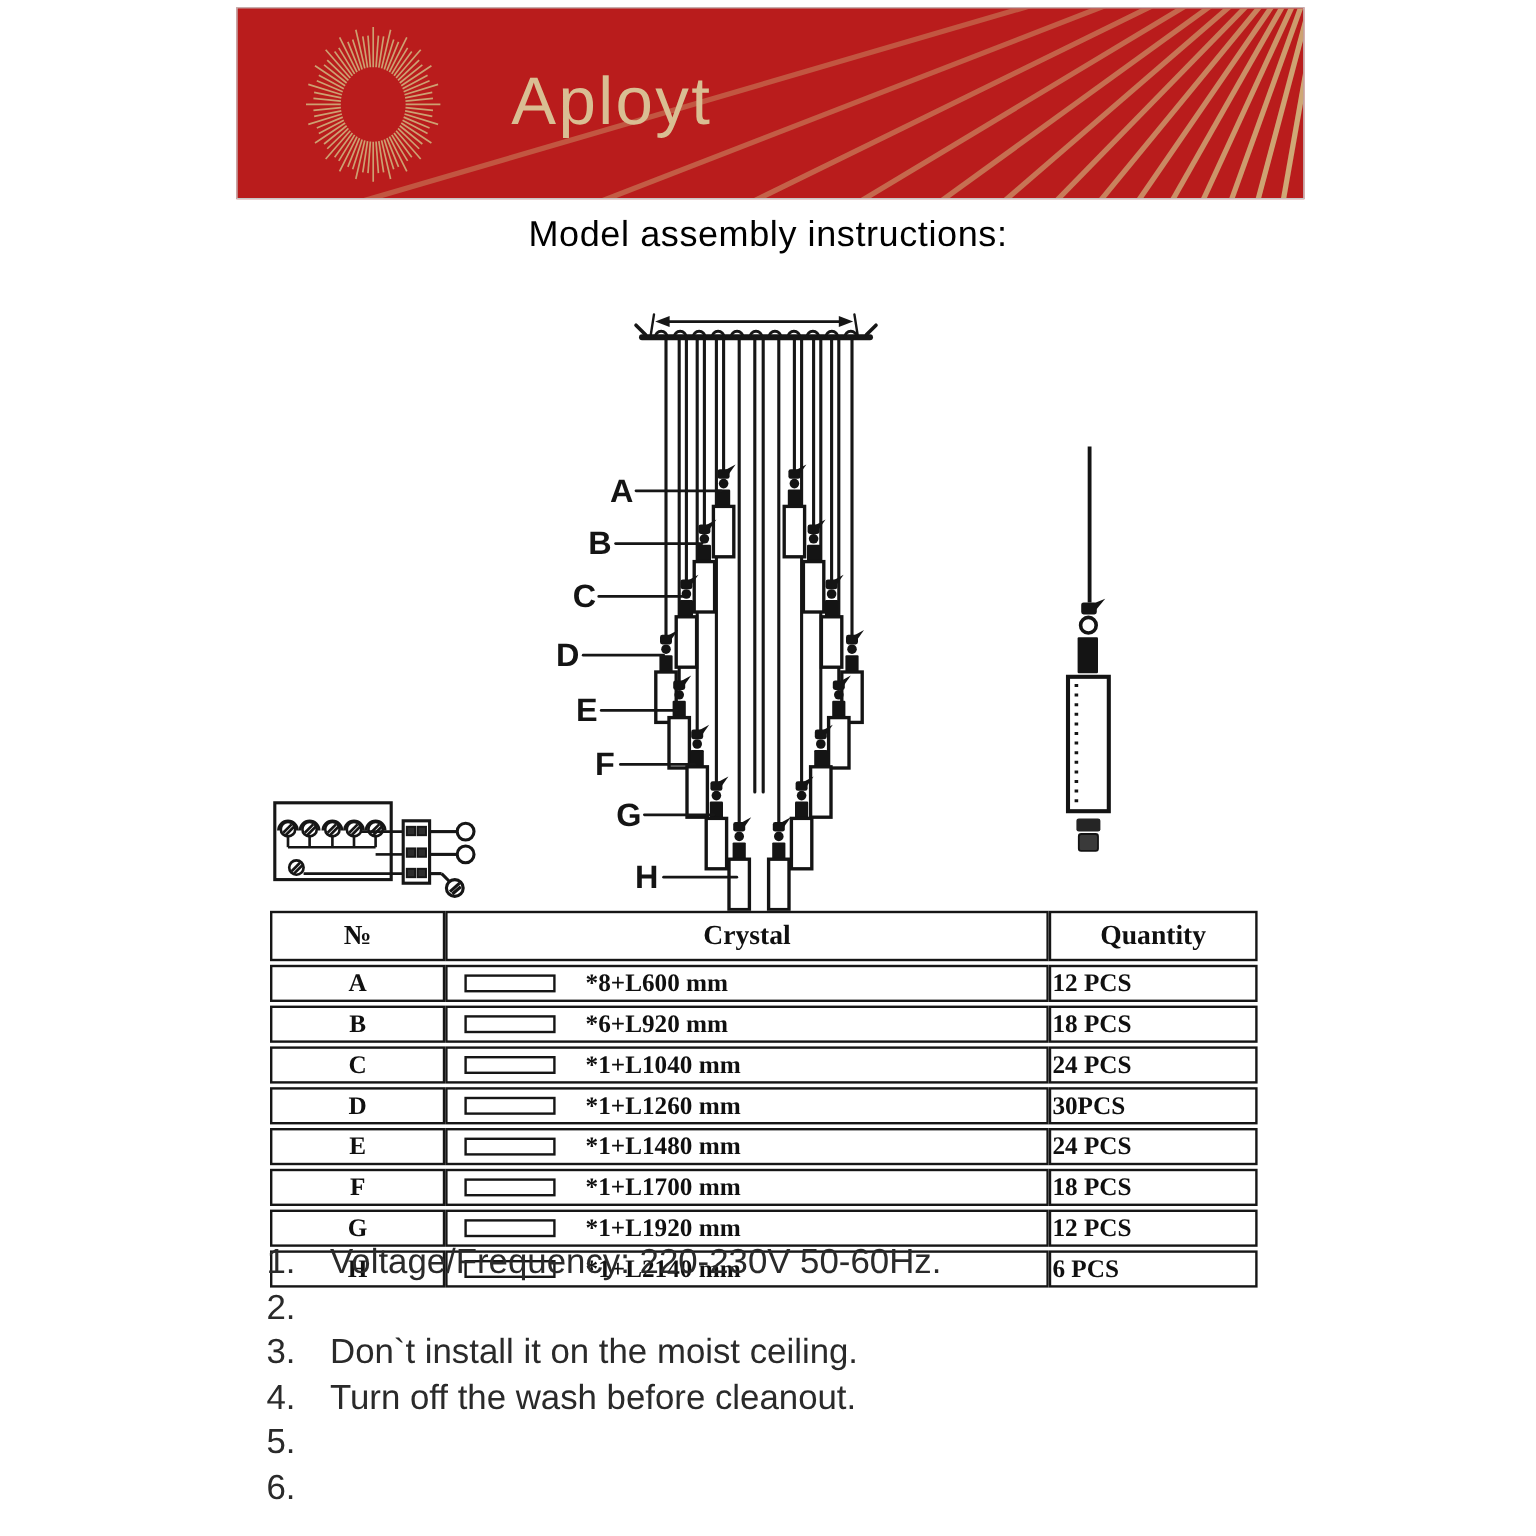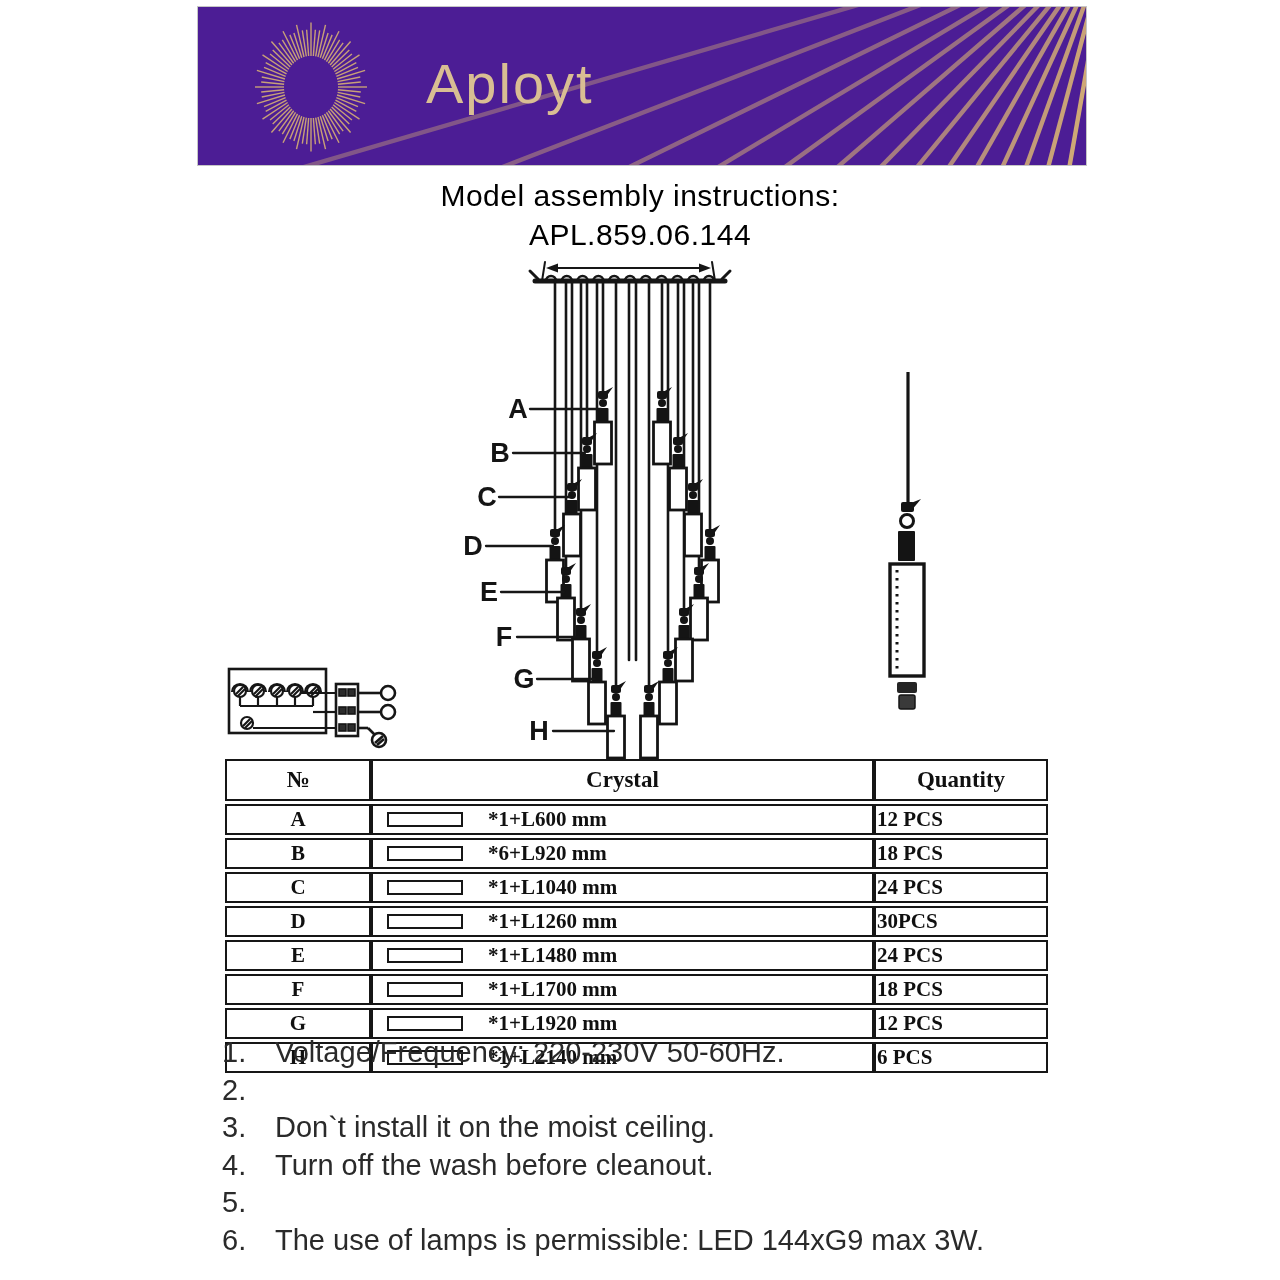--- a/index.html
+++ b/index.html
@@ -3,21 +3,21 @@
 <meta charset="utf-8">
 <style>
   html,body{margin:0;padding:0;}
   body{
     width:1280px;height:1280px;position:relative;overflow:hidden;
     background:#ffffff;font-family:"Liberation Sans",sans-serif;
   }
   
   #banner{
     position:absolute;left:197px;top:6px;width:890px;height:160px;
-    background:#4c1d95;overflow:hidden;border:1px solid #c6c6c6;box-sizing:border-box;
+    background:#b91c1c;overflow:hidden;border:1px solid #c6c6c6;box-sizing:border-box;
   }
   #banner svg{position:absolute;left:0;top:0;}
   .brand{
     position:absolute;left:228px;top:44px;
     font-size:56px;font-weight:400;letter-spacing:2px;color:#d9be93;
     font-family:"Liberation Sans",sans-serif;
   }
   
   .title-block{
     position:absolute;left:0;top:176px;width:1280px;text-align:center;
@@ -142,21 +142,20 @@
         <line x1="913" y1="-76" x2="-344.23860606486164" y2="539.9148377982814" stroke="#cfa876" stroke-width="4.4" stroke-opacity="0.505"></line>
         <line x1="913" y1="-76" x2="-392.25332170171714" y2="430.27439811492894" stroke="#cfa876" stroke-width="4.4" stroke-opacity="0.45999999999999996"></line>
         <line x1="913" y1="-76" x2="-430.72740876526154" y2="316.9333924891032" stroke="#cfa876" stroke-width="4.4" stroke-opacity="0.41500000000000004"></line>
       </g>
   </svg>
   <span class="brand">Aployt</span>
 </div>
 
 <div class="title-block">
   <div>Model assembly instructions:</div>
-  <div>APL.859.06.144</div>
 </div>
 
 <svg id="diagram" width="1280" height="1280" viewBox="0 0 1280 1280">
   <defs>
     <g id="pendant">
       <path d="M-1,3 L10,-3 L3,7 Z" fill="#141414"></path>
       <rect x="-5" y="1" width="10" height="8" rx="2" fill="#141414"></rect>
       <circle cx="0" cy="13" r="4" fill="#141414"></circle>
       <rect x="-5.5" y="18" width="11" height="15" rx="1" fill="#141414"></rect>
       <rect x="-8.5" y="32" width="17" height="42" fill="#ffffff" stroke="#141414" stroke-width="2.8"></rect>
@@ -331,21 +330,21 @@
       <td>№</td>
       <td>Crystal</td>
       <td>Quantity</td>
     </tr>
 
   <tr class="brow">
     <td class="c-num">A</td>
     <td>
           <div class="c-crystal-inner">
       <span class="crystal-rect"></span>
-      <span>*1+L600 mm</span>
+      <span>*8+L600 mm</span>
     </div>
         </td>
     <td class="c-qty">12 PCS</td>
   </tr>
 
   <tr class="brow">
     <td class="c-num">B</td>
     <td>
           <div class="c-crystal-inner">
       <span class="crystal-rect"></span>
@@ -442,15 +441,14 @@
     <span class="num">4.</span>
     <span class="txt">Turn off the wash before cleanout.</span>
   </div>
 
   <div class="line">
     <span class="num">5.</span>
   </div>
 
   <div class="line">
     <span class="num">6.</span>
-    <span class="txt">The use of lamps is permissible: LED 144xG9 max 3W.</span>
   </div>
 </div>
 
 </body></html>

